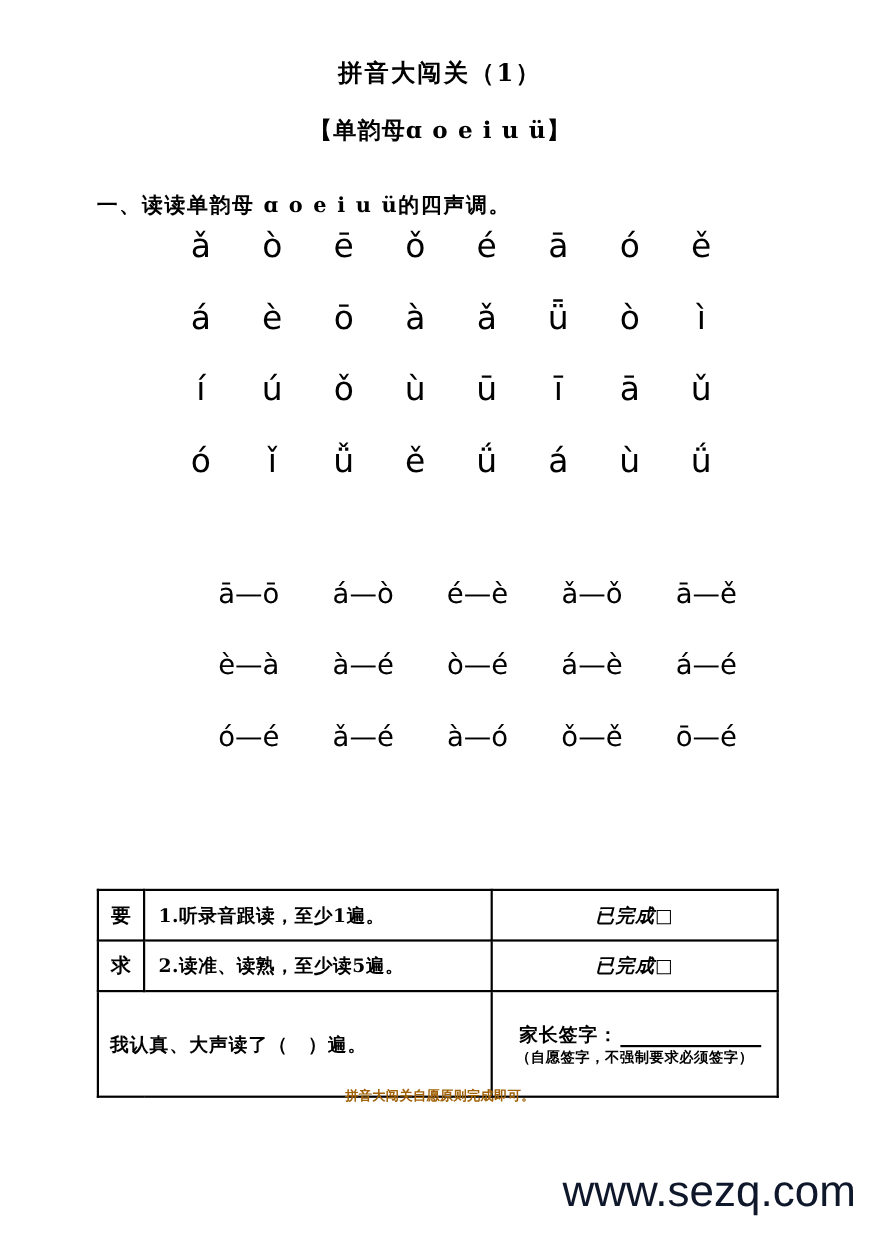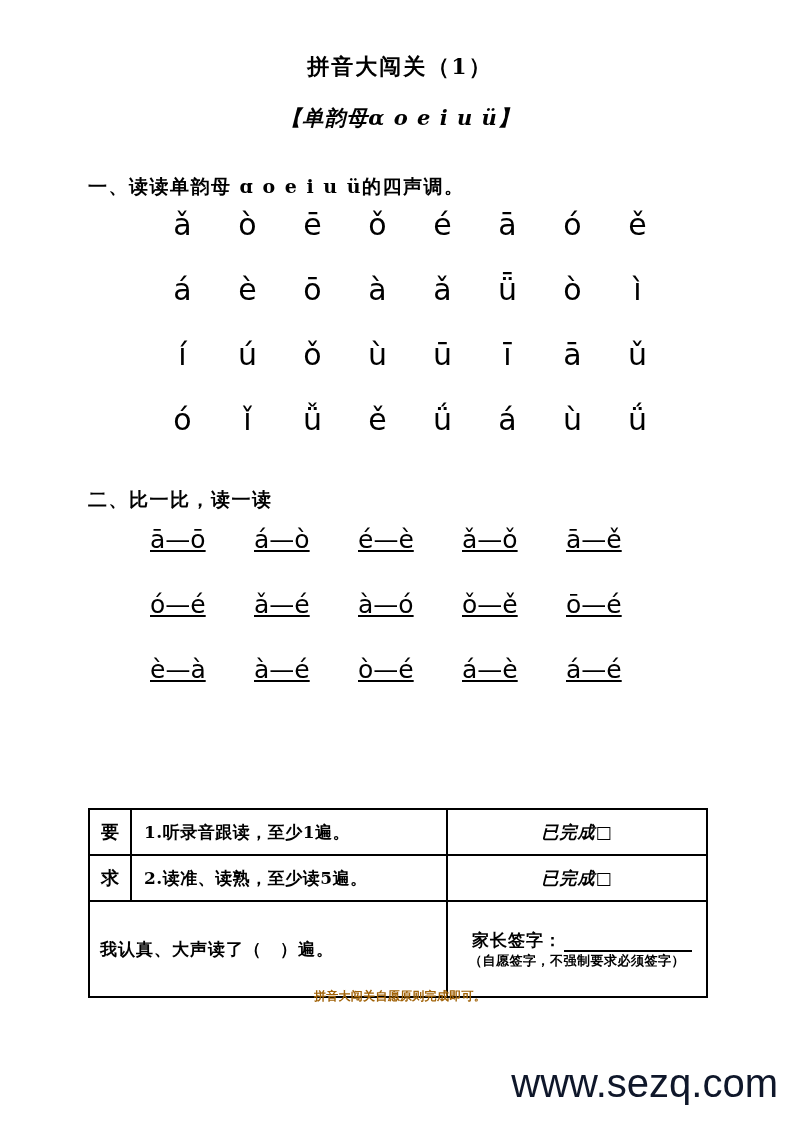--- a/index.html
+++ b/index.html
@@ -39,21 +39,20 @@
   .subtitle {
     position: absolute;
     top: 104px;
     left: 0;
     width: 800px;
     text-align: center;
     font-size: 21px;
     font-weight: 700;
     letter-spacing: 1px;
     font-family: "DejaVu Serif", "Liberation Serif", serif;
-    font-style: italic;
   }
 
   
   .section-heading {
     position: absolute;
     left: 88px;
     font-size: 19px;
     font-weight: 700;
     letter-spacing: 1.5px;
     font-family: "DejaVu Serif", "Liberation Serif", serif;
@@ -81,26 +80,25 @@
     width: 65px;
     text-align: center;
     font-size: 30px;
     font-family: "DejaVu Sans", "Liberation Sans", sans-serif;
     line-height: 1;
   }
 
   #block-pairs .pinyin-row { height: 65px; }
   #block-pairs .cell {
     width: 104px;
-    text-align: left;
+    text-align: right;
     font-size: 25px;
     font-family: "DejaVu Sans", "Liberation Sans", sans-serif;
     line-height: 1;
     white-space: nowrap;
-    text-decoration: underline;
   }
 
   
   .req-table {
     position: absolute;
     left: 88px;
     top: 808px;
     width: 620px;
     border-collapse: collapse;
     table-layout: fixed;
@@ -237,43 +235,42 @@
       <div class="cell">ǐ</div>
       <div class="cell">ǚ</div>
       <div class="cell">ě</div>
       <div class="cell">ǘ</div>
       <div class="cell">á</div>
       <div class="cell">ù</div>
       <div class="cell">ǘ</div>
     </div>
   </div>
 
-  <div class="section-heading" id="heading-2">二、比一比，读一读</div>
 
   <div class="pinyin-block" id="block-pairs">
     <div class="pinyin-row">
       <div class="cell">ā—ō</div>
       <div class="cell">á—ò</div>
       <div class="cell">é—è</div>
       <div class="cell">ǎ—ǒ</div>
       <div class="cell">ā—ě</div>
     </div>
     <div class="pinyin-row">
+      <div class="cell">è—à</div>
+      <div class="cell">à—é</div>
+      <div class="cell">ò—é</div>
+      <div class="cell">á—è</div>
+      <div class="cell">á—é</div>
+    </div>
+    <div class="pinyin-row">
       <div class="cell">ó—é</div>
       <div class="cell">ǎ—é</div>
       <div class="cell">à—ó</div>
       <div class="cell">ǒ—ě</div>
       <div class="cell">ō—é</div>
-    </div>
-    <div class="pinyin-row">
-      <div class="cell">è—à</div>
-      <div class="cell">à—é</div>
-      <div class="cell">ò—é</div>
-      <div class="cell">á—è</div>
-      <div class="cell">á—é</div>
     </div>
   </div>
 
   <table class="req-table">
     <tbody>
         <tr>
       <td class="cell-vertical-label">要</td>
       <td class="cell-task">1.听录音跟读，至少1遍。</td>
       <td class="cell-done">已完成□</td>
     </tr>

